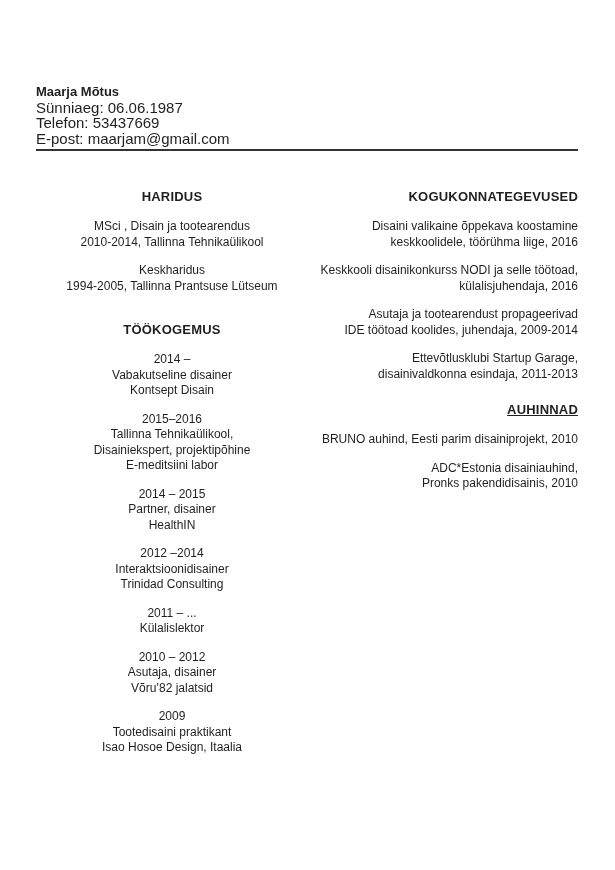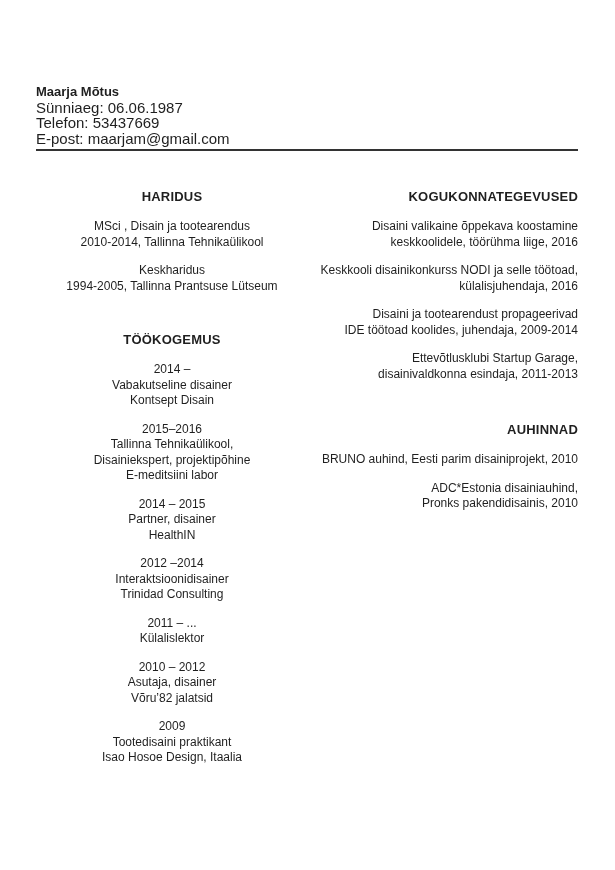--- a/index.html
+++ b/index.html
@@ -46,22 +46,22 @@
     min-width: 0;
     text-align: right;
   }
   .section-title {
     font-size: 13px;
     font-weight: 700;
     line-height: 16px;
     letter-spacing: 0.2px;
     margin: 38px 0 14px 0;
   }
-  .section-title--work { margin-top: 38px; }
-  .section-title--awards { margin-top: 40px; }
+  .section-title--work { margin-top: 28px; }
+  .section-title--awards { margin-top: 20px; text-decoration: underline; }
   .entry {
     font-size: 12px;
     line-height: 15.5px;
     margin: 0 0 13px 0;
   }
   .entry .line { white-space: nowrap; }
 </style>
 </head>
 <body>
 
@@ -131,21 +131,21 @@
       <div class="section-title">KOGUKONNATEGEVUSED</div>
       <div class="entry">
           <div class="line">Disaini valikaine õppekava koostamine</div>
           <div class="line">keskkoolidele, töörühma liige, 2016</div>
         </div>
       <div class="entry">
           <div class="line">Keskkooli disainikonkurss NODI ja selle töötoad,</div>
           <div class="line">külalisjuhendaja, 2016</div>
         </div>
       <div class="entry">
-          <div class="line">Disaini ja tootearendust propageerivad</div>
+          <div class="line">Asutaja ja tootearendust propageerivad</div>
           <div class="line">IDE töötoad koolides, juhendaja, 2009-2014</div>
         </div>
       <div class="entry">
           <div class="line">Ettevõtlusklubi Startup Garage,</div>
           <div class="line">disainivaldkonna esindaja, 2011-2013</div>
         </div>
 
       <div class="section-title section-title--awards">AUHINNAD</div>
       <div class="entry">
           <div class="line">BRUNO auhind, Eesti parim disainiprojekt, 2010</div>

